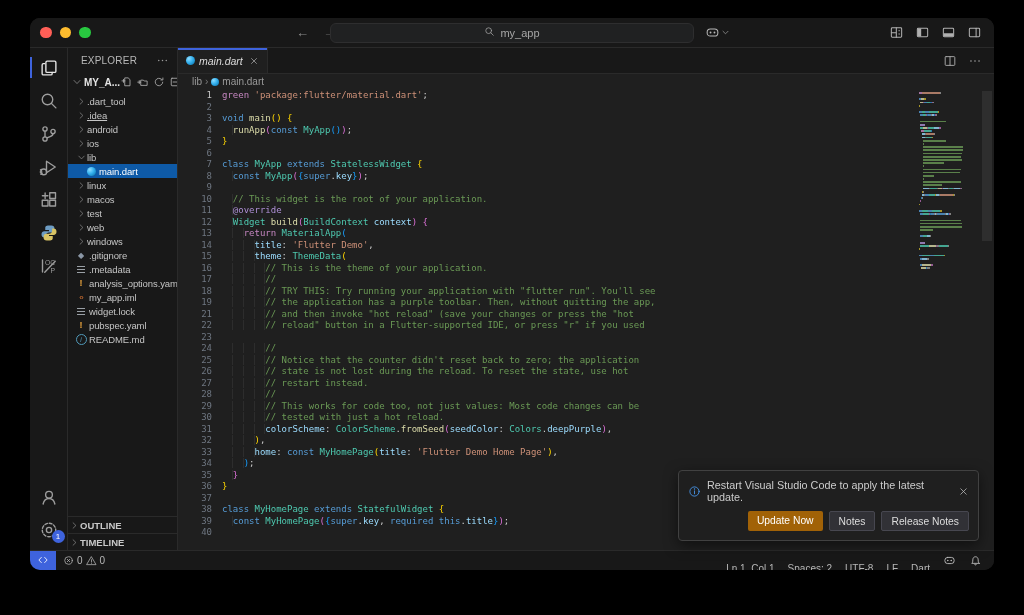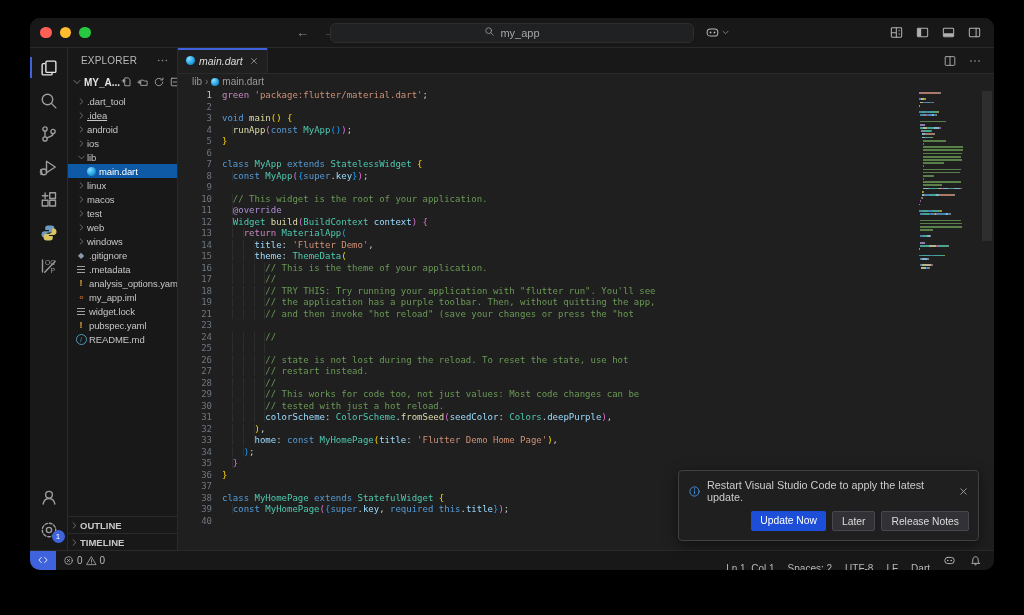--- a/index.html
+++ b/index.html
@@ -105,21 +105,21 @@
 
   
   .notification { position:absolute; right:15px; bottom:9px; width:301px; background:#1f1f1f;
     border:1px solid #414141; border-radius:4px; padding:8px 9px 9px; z-index:6;
     box-shadow:0 4px 14px rgba(0,0,0,.5); }
   .notif-row1 { display:flex; align-items:center; gap:6px; font-size:10.8px; color:#cccccc; }
   .notif-row1 .ni { color:#4794e8; display:flex; }
   .notif-row1 .nx { margin-left:auto; color:#bdbdbd; display:flex; }
   .notif-btns { display:flex; justify-content:flex-end; gap:6px; margin-top:8px; }
   .nbtn { font-size:10.3px; padding:3.5px 9px; border-radius:2px; color:#fff; }
-  .nbtn.primary { background:#1d4ed8; }
+  .nbtn.primary { background:#a16207; }
   .nbtn.secondary { background:#313136; border:1px solid #474750; color:#dddddd; }
 
   
   .statusbar { height:20px; flex:0 0 20px; background:#181818; border-top:1px solid #2a2a2a;
     display:flex; align-items:center; font-size:10px; color:#b7b7b7; }
   .remote { width:26px; height:100%; background:#3e63dd; color:#fff;
     display:flex; align-items:center; justify-content:center; }
   .sb-problems { display:flex; align-items:center; gap:3px; padding-left:7px; }
   .sb-problems span { display:flex; align-items:center; }
   .sb-right { margin-left:auto; display:flex; align-items:center; gap:13px; padding-right:12px; }
@@ -576,29 +576,33 @@
             </div>
             <div class="cl">
               <span class="ln">19</span>
               <span class="lc"><span class="ind">        </span><span class="tk-cm">// the application has a purple toolbar. Then, without quitting the app,</span></span>
             </div>
             <div class="cl">
               <span class="ln">21</span>
               <span class="lc"><span class="ind">        </span><span class="tk-cm">// and then invoke "hot reload" (save your changes or press the "hot</span></span>
             </div>
             <div class="cl">
+              <span class="ln">22</span>
+              <span class="lc"><span class="ind">        </span><span class="tk-cm">// reload" button in a Flutter-supported IDE, or press "r" if you used</span></span>
+            </div>
+            <div class="cl">
               <span class="ln">23</span>
             </div>
             <div class="cl">
               <span class="ln">24</span>
               <span class="lc"><span class="ind">        </span><span class="tk-cm">//</span></span>
             </div>
             <div class="cl">
               <span class="ln">25</span>
-              <span class="lc"><span class="ind">        </span></span>
+              <span class="lc"><span class="ind">        </span><span class="tk-cm">// Notice that the counter didn't reset back to zero; the application</span></span>
             </div>
             <div class="cl">
               <span class="ln">26</span>
               <span class="lc"><span class="ind">        </span><span class="tk-cm">// state is not lost during the reload. To reset the state, use hot</span></span>
             </div>
             <div class="cl">
               <span class="ln">27</span>
               <span class="lc"><span class="ind">        </span><span class="tk-cm">// restart instead.</span></span>
             </div>
             <div class="cl">
@@ -959,21 +963,21 @@
             </span>
           <span>Restart Visual Studio Code to apply the latest update.</span>
           <span class="nx">
               <svg viewBox="0 0 16 16" width="11" height="11" fill="none" stroke="currentColor" stroke-width="1.1" stroke-linecap="round" stroke-linejoin="round">
                 <path d="M4 4l8 8M12 4l-8 8"></path>
               </svg>
             </span>
         </div>
         <div class="notif-btns" id="notif-btns">
             <div class="nbtn primary">Update Now</div>
-            <div class="nbtn secondary">Later</div>
+            <div class="nbtn secondary">Notes</div>
             <div class="nbtn secondary">Release Notes</div>
           </div>
       </div>
     </div>
   </div>
 
   <div class="statusbar">
     <div class="remote">
       <span><svg viewBox="0 0 16 16" width="12" height="12" fill="none" stroke="currentColor" stroke-width="1.1" stroke-linecap="round" stroke-linejoin="round">
             <path d="M5.8 4.5L2.5 8l3.3 3.5M10.2 4.5L13.5 8l-3.3 3.5"></path>

